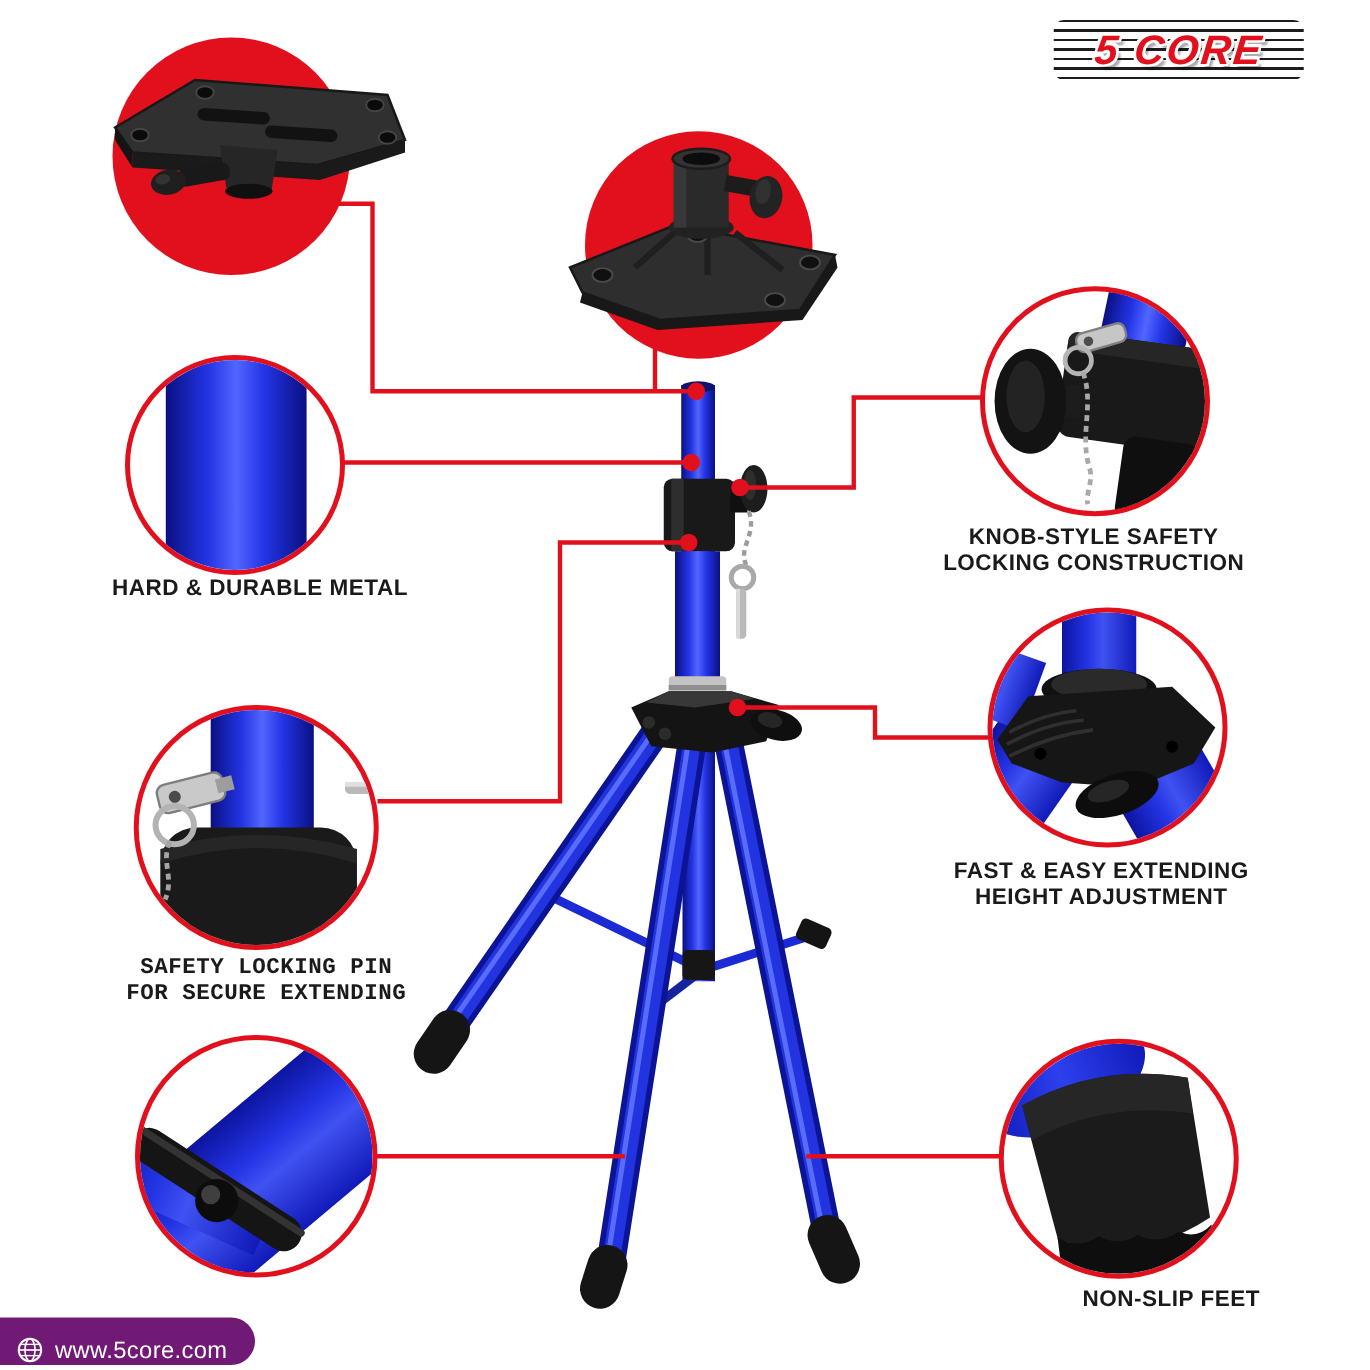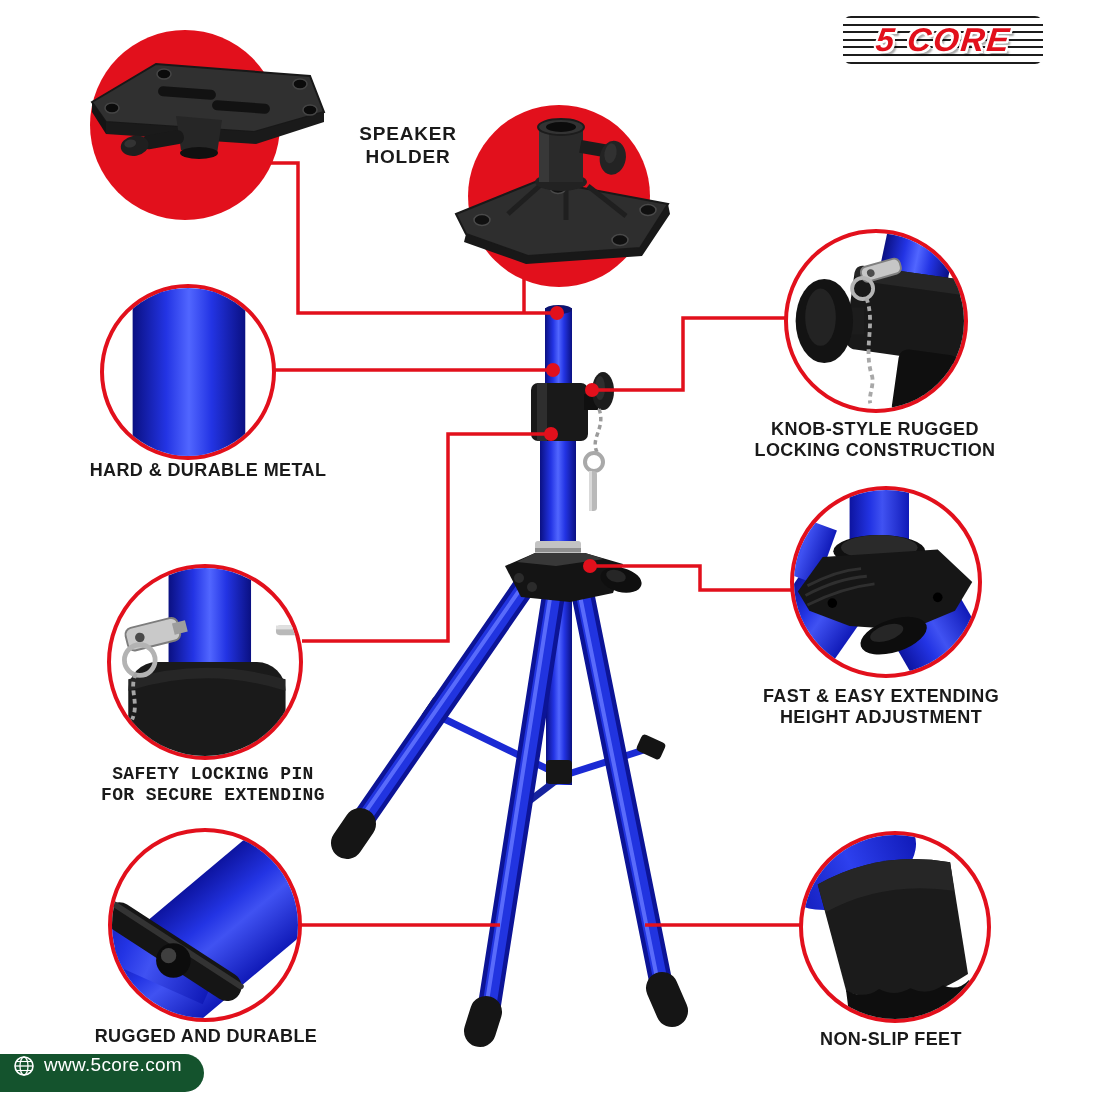--- a/index.html
+++ b/index.html
@@ -32,22 +32,22 @@
     border-radius:8px;
   }
   .logo-text{
     font-size:33px;font-weight:800;font-style:italic;letter-spacing:2px;
     color:var(--red);transform:skewX(-6deg);white-space:nowrap;
     text-shadow:2px 0 #fff,-2px 0 #fff,0 2px #fff,0 -2px #fff,
       2px 2px #fff,-2px -2px #fff,2px -2px #fff,-2px 2px #fff,4px 4px 2px rgba(0,0,0,.35);
   }
   .site-badge{
     position:absolute;left:0;top:1054px;height:38px;z-index:6;
-    display:flex;align-items:flex-start;gap:8px;padding:0 22px 0 12px;
-    background:#14532d;border-radius:0 19px 19px 0;color:#fff;
+    display:flex;align-items:flex-end;gap:8px;padding:0 22px 0 12px;
+    background:#701a75;border-radius:0 19px 19px 0;color:#fff;
     font-size:19px;letter-spacing:.3px;
   }
 </style>
 </head>
 <body>
 
 <div class="canvas">
 
   <svg class="layer stand" viewBox="0 0 1096 1096">
     <defs>
@@ -340,43 +340,36 @@
         </defs>
       <ellipse cx="48" cy="28" rx="74" ry="44" fill="url(#gp8)" transform="rotate(-24 48 28)"></ellipse>
       <g transform="rotate(-12 96 104)">
         <path d="M28,36 q70,-22 140,6 l-6,118 q-66,26 -128,-8 Z" fill="#1b1b1b"></path>
         <path d="M28,36 q70,-22 140,6 l-2,30 q-70,-26 -136,-6 Z" fill="#262626"></path>
         <path d="M34,150 q16,14 34,6 q14,12 32,6 q16,12 34,4 q14,10 28,0 l-2,16 q-64,28 -128,-8 Z" fill="#0e0e0e"></path>
       </g>
     </svg>
   </div>
 
-  <div class="label big" style="left:298px;top:122px;width:220px;">
-    <div>SPEAKER</div>
-    <div>HOLDER</div>
-  </div>
   <div class="label" style="left:62px;top:460px;width:292px;">
     <div>HARD &amp; DURABLE METAL</div>
   </div>
   <div class="label" style="left:62px;top:764px;width:302px;font-family:Liberation Mono, monospace;">
     <div>SAFETY LOCKING PIN</div>
     <div>FOR SECURE EXTENDING</div>
   </div>
-  <div class="label" style="left:58px;top:1026px;width:296px;">
-    <div>RUGGED AND DURABLE</div>
-  </div>
   <div class="label" style="left:724px;top:419px;width:302px;">
-    <div>KNOB-STYLE RUGGED</div>
+    <div>KNOB-STYLE SAFETY</div>
     <div>LOCKING CONSTRUCTION</div>
   </div>
   <div class="label" style="left:730px;top:686px;width:302px;">
     <div>FAST &amp; EASY EXTENDING</div>
     <div>HEIGHT ADJUSTMENT</div>
   </div>
-  <div class="label" style="left:762px;top:1029px;width:258px;">
+  <div class="label" style="left:808px;top:1029px;width:258px;">
     <div>NON-SLIP FEET</div>
   </div>
 
   <div class="logo">
     <span class="logo-text">5 CORE</span>
   </div>
 
   <div class="site-badge">
     <svg width="24" height="24" viewBox="0 0 24 24">
       <circle cx="12" cy="12" r="9" fill="none" stroke="#fff" stroke-width="1.6"></circle>

